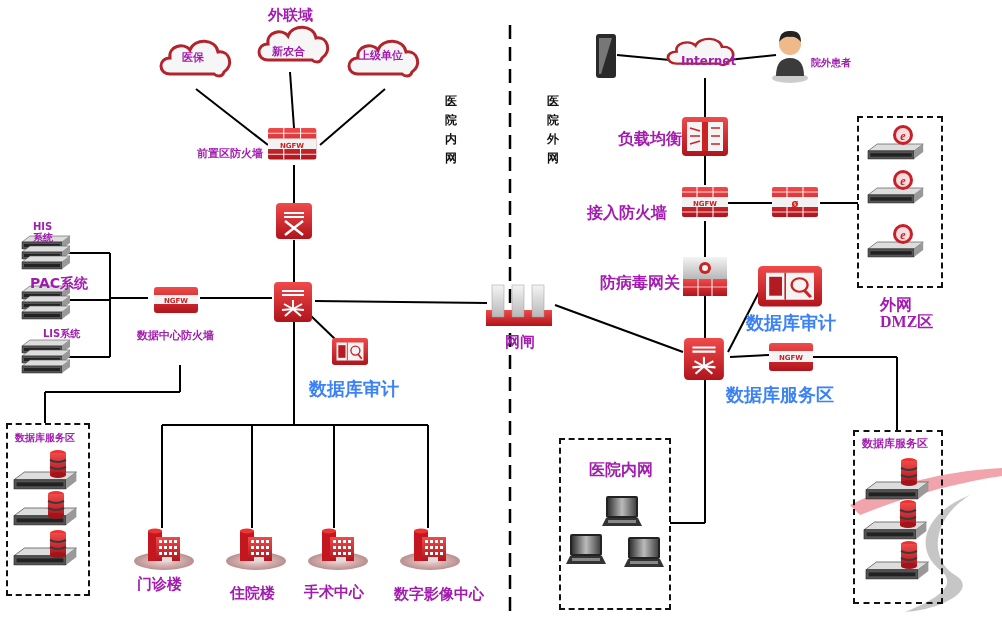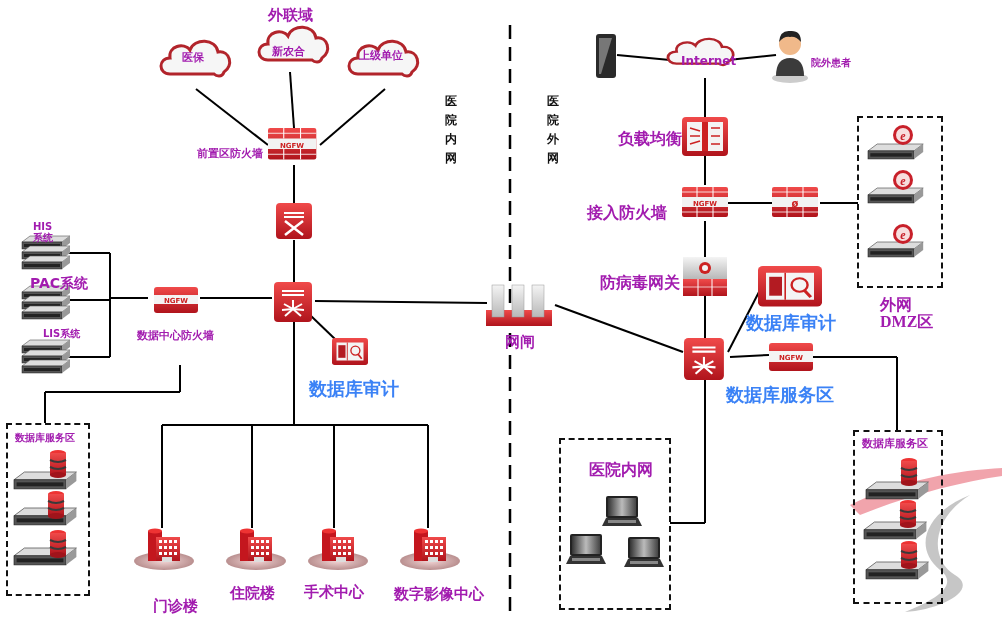--- a/index.html
+++ b/index.html
@@ -360,21 +360,21 @@
 
 <div class="lbl lbl-s" style="left:33px;top:221px;width:24px;white-space:normal;word-break:break-all;font-size:10px;line-height:11px;">HIS系统</div>
 <div class="lbl lbl-s" style="left:30px;top:276px;font-size:14px;">PAC系统</div>
 <div class="lbl lbl-s" style="left:43px;top:329px;font-size:10px;">LIS系统</div>
 
 <div class="lbl lbl-s" style="left:137px;top:330px;">数据中心防火墙</div>
 
 <div class="lbl lbl-red" style="left:309px;top:380px;">数据库审计</div>
 <div class="lbl" style="left:15px;top:433px;font-size:10px;">数据库服务区</div>
 
-<div class="lbl lbl-l" style="left:137px;top:599px;margin-left:16px;">门诊楼</div>
+<div class="lbl lbl-l" style="left:137px;top:577px;">门诊楼</div>
 <div class="lbl lbl-l" style="left:230px;top:586px;">住院楼</div>
 <div class="lbl lbl-l" style="left:304px;top:585px;text-align:right;">手术中心</div>
 <div class="lbl lbl-l" style="left:394px;top:587px;">数字影像中心</div>
 
 <div class="lbl lbl-l" style="left:505px;top:335px;">网闸</div>
 
 <div class="lbl" style="left:681px;top:55px;font-size:12px;font-weight:bold;">Internet</div>
 <div class="lbl" style="left:811px;top:58px;font-size:10px;">院外患者</div>
 <div class="lbl lbl-m" style="left:618px;top:131px;">负载均衡</div>
 <div class="lbl lbl-m" style="left:587px;top:205px;">接入防火墙</div>

